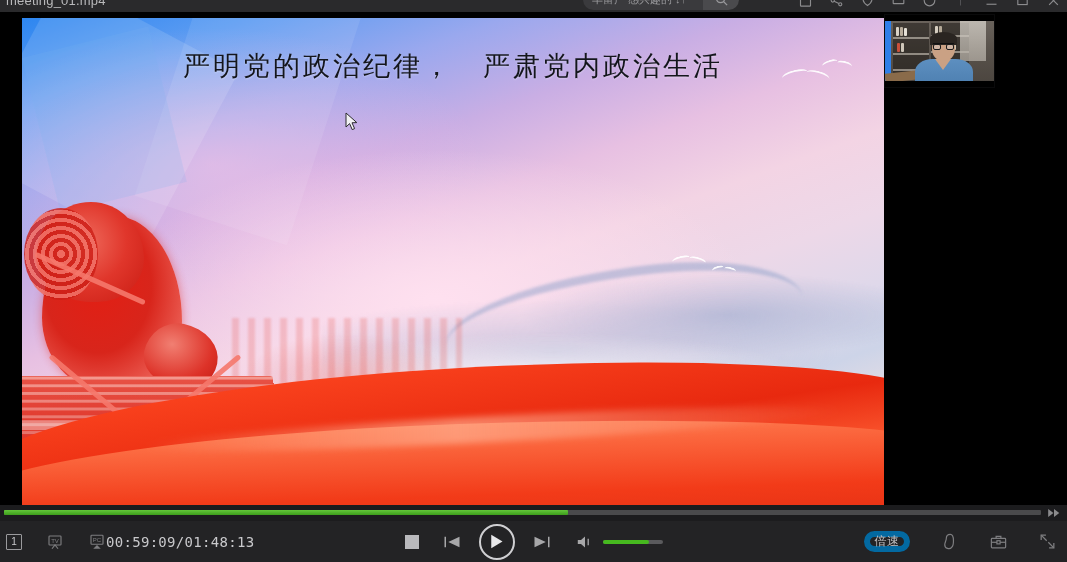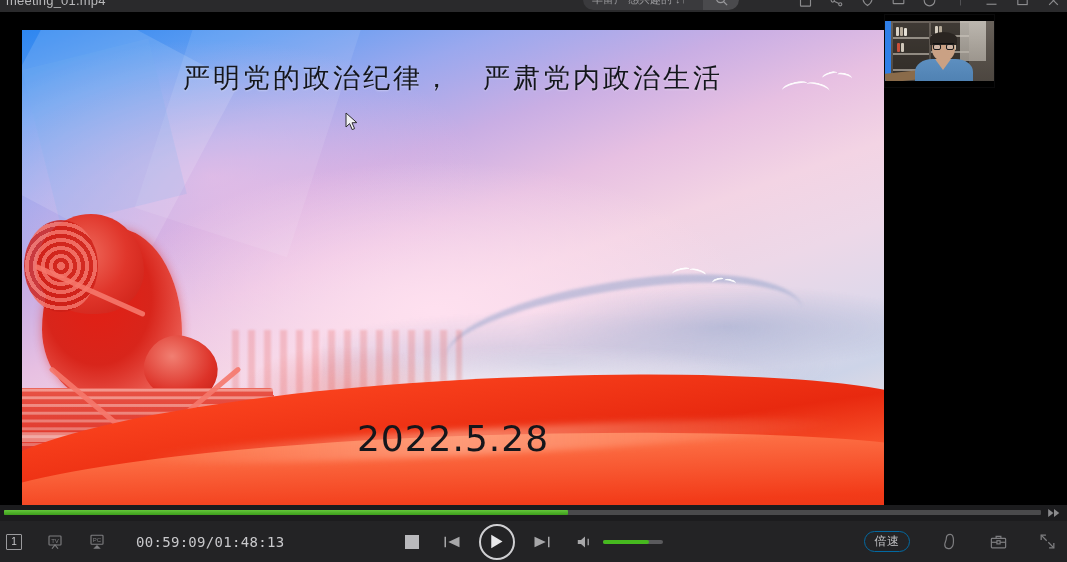--- a/index.html
+++ b/index.html
@@ -75,21 +75,20 @@
         #5f9df2 11%,
         #9aa8ee 22%,
         #c9aee4 33%,
         #e7c0e2 43%,
         #f3d4e4 53%,
         #edd8e8 63%,
         #dfd8ea 72%,
         #cdd4e8 80%,
         #e9dfe4 88%,
         #f3e6e2 100%);
-    margin-top: 12px;
   }
   
   .pane {
     position: absolute; background: rgba(255,255,255,.13);
     transform-origin: 0 0;
   }
   .pane.a { left: 40px;  top: -40px; width: 200px; height: 200px; transform: rotate(28deg); }
   .pane.b { left: 190px; top: -60px; width: 160px; height: 250px; transform: rotate(18deg); background: rgba(255,255,255,.09);}
   .pane.c { left: 0px;   top: 40px;  width: 130px; height: 160px; transform: rotate(-14deg); background: rgba(120,175,240,.18);}
 
@@ -345,21 +344,20 @@
   .badge1 {
     margin-left: 6px;
     width: 16px; height: 16px;
     border: 1px solid #9a9a9d;
     color: #c8c8cb; font-size: 10px;
     display: flex; align-items: center; justify-content: center;
     border-radius: 1px;
   }
   .mini-ic { margin-left: 24px; width: 18px; height: 18px; opacity: .68; }
   .timecode {
-    margin-left: 30px;
     font-family: "DejaVu Sans Mono", "Liberation Mono", monospace;
     font-size: 14px; color: #c9c9cc; letter-spacing: .3px;
     white-space: nowrap;
   }
   .ctl-center {
     position: absolute; left: 0; right: 0; top: 0; height: 41px;
     display: flex; align-items: center; justify-content: center; gap: 0;
     pointer-events: none;
   }
   .ctl-center > * { pointer-events: auto; }
@@ -382,21 +380,21 @@
   .volfill {
     position: absolute; left: 0; top: 0; height: 4px;
     background: #46b81f; border-radius: 2px;
   }
   .ctl-right {
     position: absolute; right: 0; top: 0; height: 41px;
     display: flex; align-items: center; gap: 0;
   }
   .speedbtn {
     width: 46px; height: 21px;
-    border: 1px solid #0369a1; border-radius: 11px;
+    border: 6px solid #0369a1; border-radius: 11px;
     color: #c0c0c3; font-size: 12px;
     display: flex; align-items: center; justify-content: center;
     letter-spacing: .5px;
   }
   .r-ic { margin-left: 30px; width: 19px; height: 19px; opacity: .68; }
   .r-ic:last-child { margin-right: 10px; }
 </style>
 </head>
 <body>
 
@@ -489,21 +487,20 @@
         <div class="lion-strap lion-s1"></div>
         <div class="lion-strap lion-s2"></div>
         <div class="lion-strap lion-s3"></div>
       </div>
 
       <div class="ribbon1"></div>
       <div class="ribbon2"></div>
       <div class="ribbon-hl"></div>
 
       <div class="sl-head">严明党的政治纪律，　严肃党内政治生活</div>
-      <div class="sl-date">2022.5.28</div>
     </div>
 
     <svg class="cursor" viewBox="0 0 14 20">
       <polygon points="1,1 1,15 4.6,11.6 7.2,17.6 9.6,16.6 7,10.8 11.8,10.6" fill="#f2f2f4" stroke="#2a2a2c" stroke-width="1"></polygon>
     </svg>
 
     <div class="pip">
       <div class="pip-bg"></div>
       <div class="pip-lstrip"></div>
       <div class="pip-shelf" style="left:8px;  top:8px;  width:36px; height:56px;"></div>

